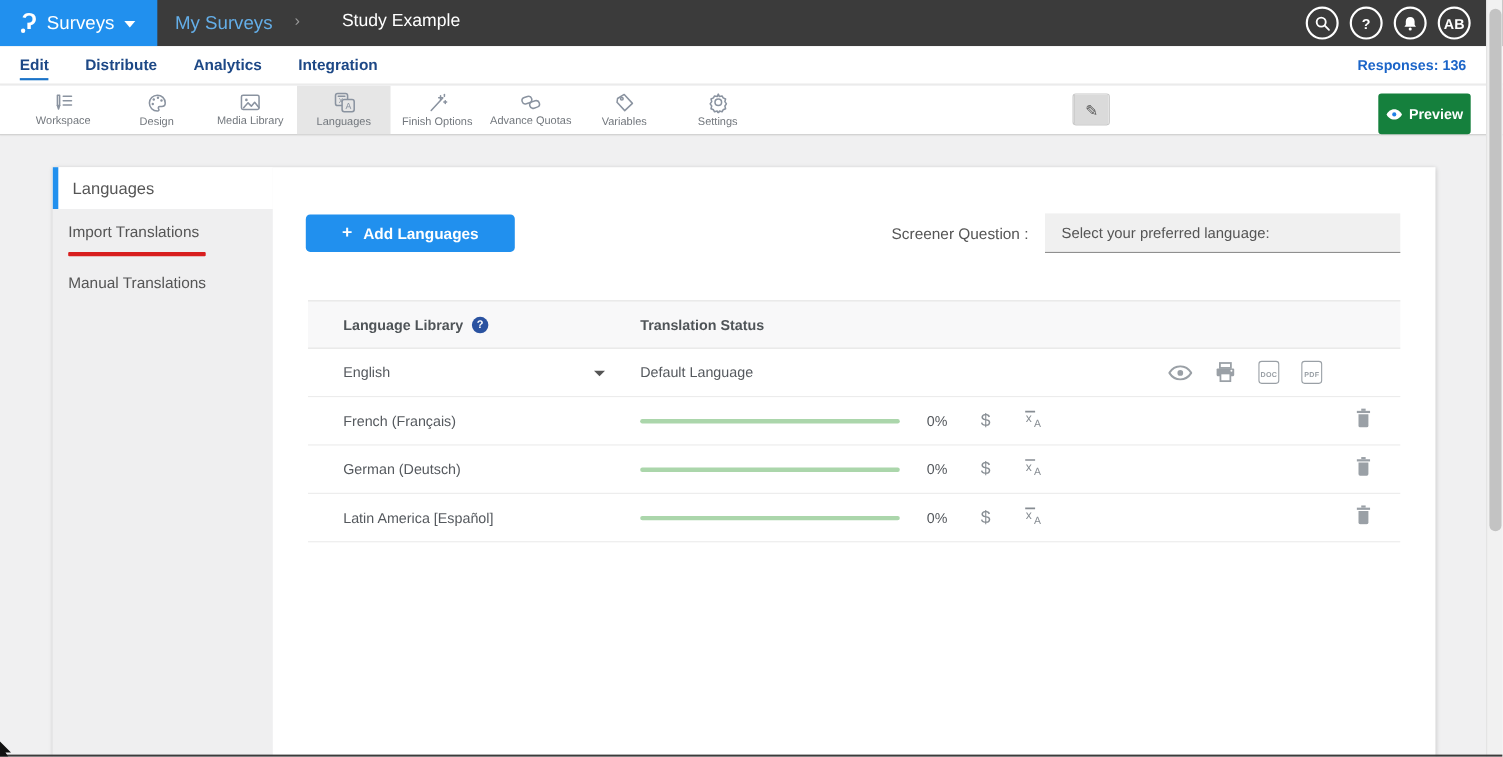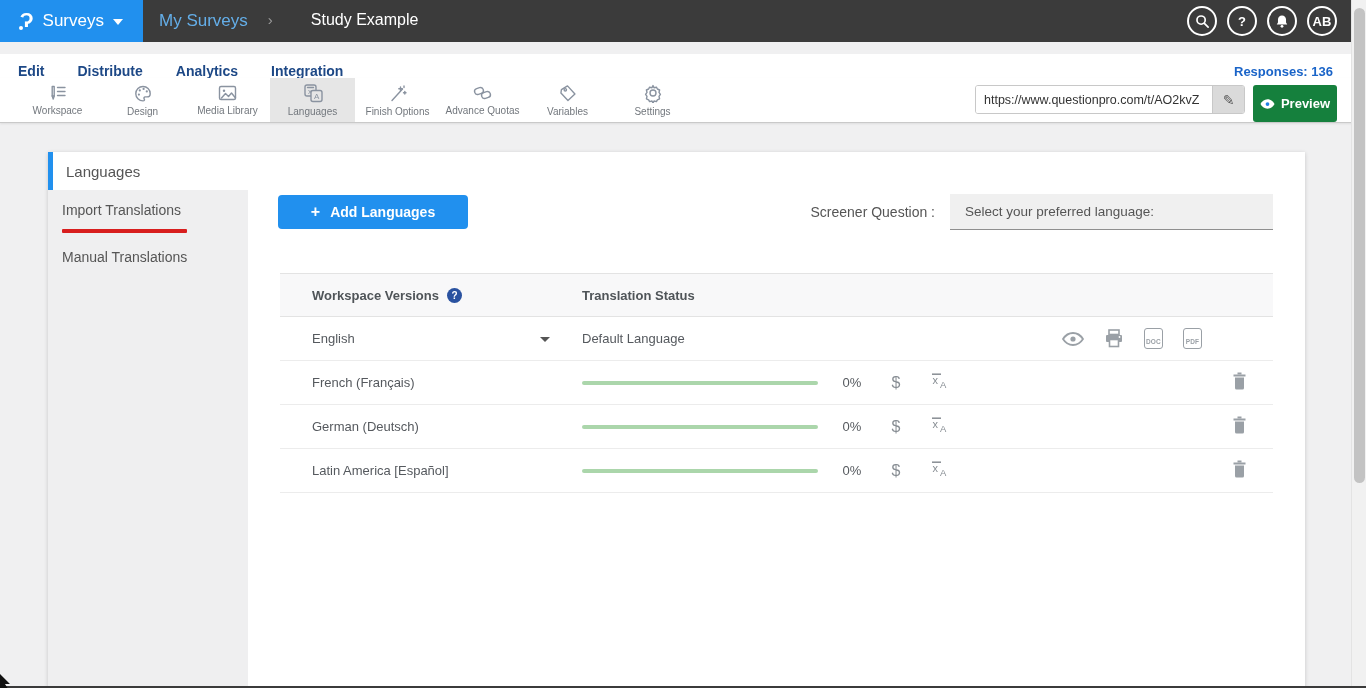--- a/index.html
+++ b/index.html
@@ -15,21 +15,21 @@
   .caret-down { width:0; height:0; border-left:5px solid transparent; border-right:5px solid transparent; border-top:6px solid #fff; margin-top:2px; }
   .breadcrumb { display:flex; align-items:flex-start; margin-left:16px; gap:20px; }
   .bc-parent { color:#64aee8; font-size:17px; cursor:pointer; }
   .bc-sep { color:#9a9a9a; font-size:15px; }
   .bc-current { color:#ffffff; font-size:16px; margin-left:18px; }
   .nav-right { margin-left:auto; display:flex; align-items:center; gap:10px; padding-right:29px; }
   .nav-circle { width:30px; height:30px; border:2px solid #fff; border-radius:50%; display:flex; align-items:center; justify-content:center; color:#fff; font-weight:bold; font-size:13px; cursor:pointer; background:transparent; }
   .upgrade-btn { height:29px; padding:0 20px; background:#f2a230; border:none; border-radius:15px; color:#fff; font-weight:bold; font-size:14px; cursor:pointer; font-family:inherit; }
 
   
-  .tabsbar { position:absolute; left:0; top:54px; width:1366px; height:35px; background:#fff; border-bottom:1px solid #e4e4e4; display:flex; align-items:center; padding:0 33px 0 18px; }
+  .tabsbar { position:absolute; left:0; top:42px; width:1366px; height:35px; background:#fff; border-bottom:1px solid #e4e4e4; display:flex; align-items:center; padding:0 33px 0 18px; }
   .tab { color:#1d4886; font-size:14px; font-weight:bold; margin-right:33px; padding:6px 0 4px; cursor:pointer; border-bottom:2px solid transparent; }
   .tab.active { border-bottom:2px solid #1a73c8; }
   .responses { margin-left:auto; color:#1a64c8; font-size:13px; font-weight:bold; }
 
   
   .toolbar { position:absolute; left:0; top:78px; width:1366px; height:45px; background:#fff; border-bottom:1px solid #c9c9c9; display:flex; align-items:stretch; padding-left:15px; box-shadow:0 1px 2px rgba(0,0,0,.08); }
   .tool-item { width:85px; display:flex; flex-direction:column; align-items:center; justify-content:center; gap:3px; cursor:pointer; }
   .tool-item.active { background:#e6e6e6; }
   .tool-item svg { display:block; }
   .tool-item .tool-label { font-size:10px; color:#72777d; white-space:nowrap; }
@@ -186,21 +186,20 @@
   <div class="tool-item">
     <svg width="20" height="20" viewBox="0 0 20 20" class="tool-icon">
       <circle cx="10" cy="10" r="3"></circle>
       <path d="M10 2.6l1 2.2 2.4-.6 1 1.8 2.2 1-.6 2.4 1.4 2-1.4 2 .6 2.4-2.2 1-1 1.8-2.4-.6-1 2.2-1-2.2-2.4.6-1-1.8-2.2-1 .6-2.4-1.4-2 1.4-2-.6-2.4 2.2-1 1-1.8 2.4.6z"></path>
     </svg>
     <span class="tool-label">Settings</span>
   </div>
 </div>
 
 <div class="url-group">
-  <input class="url-input" value="https://www.questionpro.com/t/AO2kvZ" style="">
   <span class="url-edit">
       <span>✎</span>
     </span>
 </div>
 <button class="preview-btn">
   <svg width="15" height="10" viewBox="0 0 16 10">
       <path d="M8 0C4.5 0 1.8 2.5.5 5 1.8 7.5 4.5 10 8 10s6.2-2.5 7.5-5C14.2 2.5 11.5 0 8 0z" fill="#fff"></path>
       <circle cx="8" cy="5" r="2" fill="#2080e6"></circle>
     </svg>
   <span>Preview</span>
@@ -226,21 +225,21 @@
       </button>
       <div class="screener-group">
         <span class="screener-label">Screener Question :</span>
         <div class="screener-select">Select your preferred language:</div>
       </div>
     </div>
 
     <div class="lang-table">
       <div class="t-head">
         <span class="c1">
-          <span>Workspace Versions</span>
+          <span>Language Library</span>
           <span class="help-bubble">?</span>
         </span>
         <span class="c2">Translation Status</span>
       </div>
 
       <div class="t-row">
         <span class="row-name">English</span>
         <span class="row-caret"></span>
         <span class="row-status">Default Language</span>
         <span class="export-icons">

